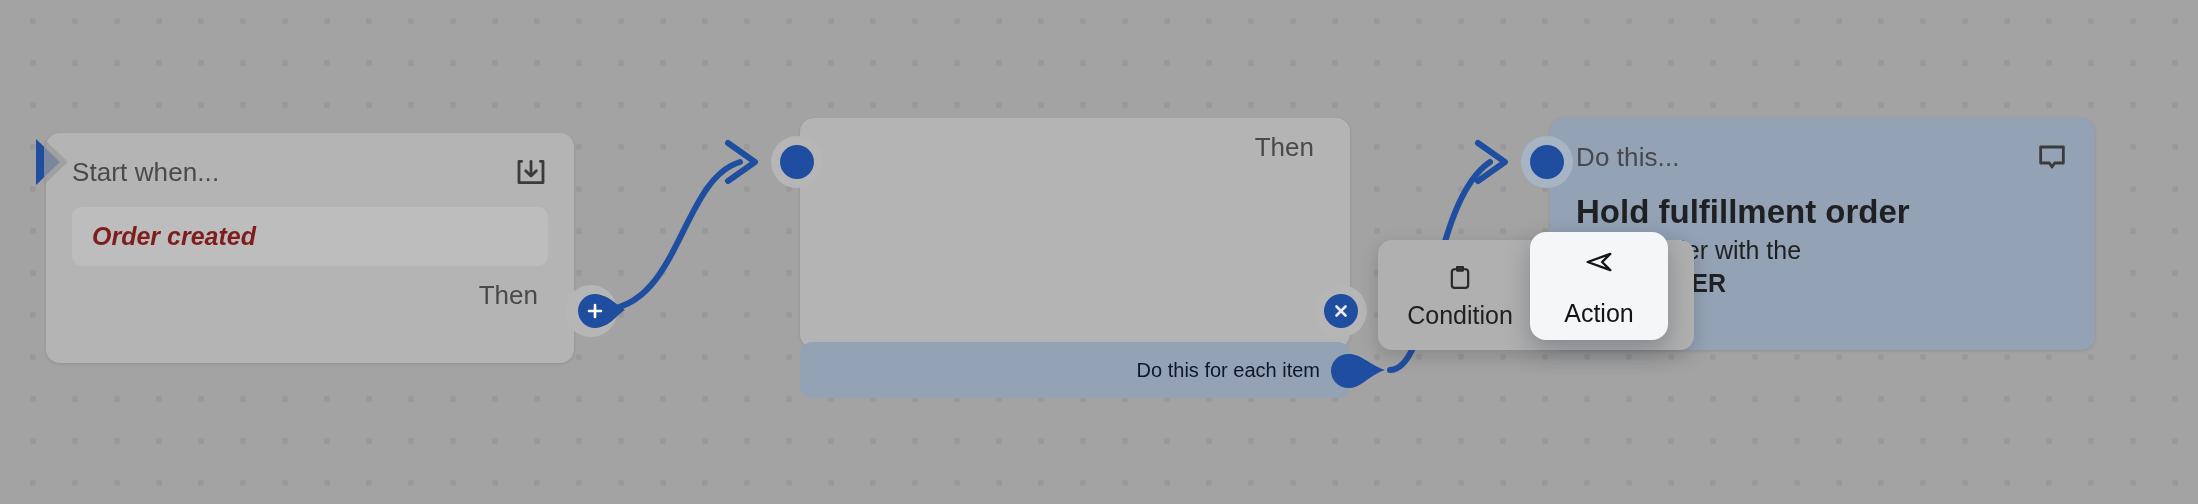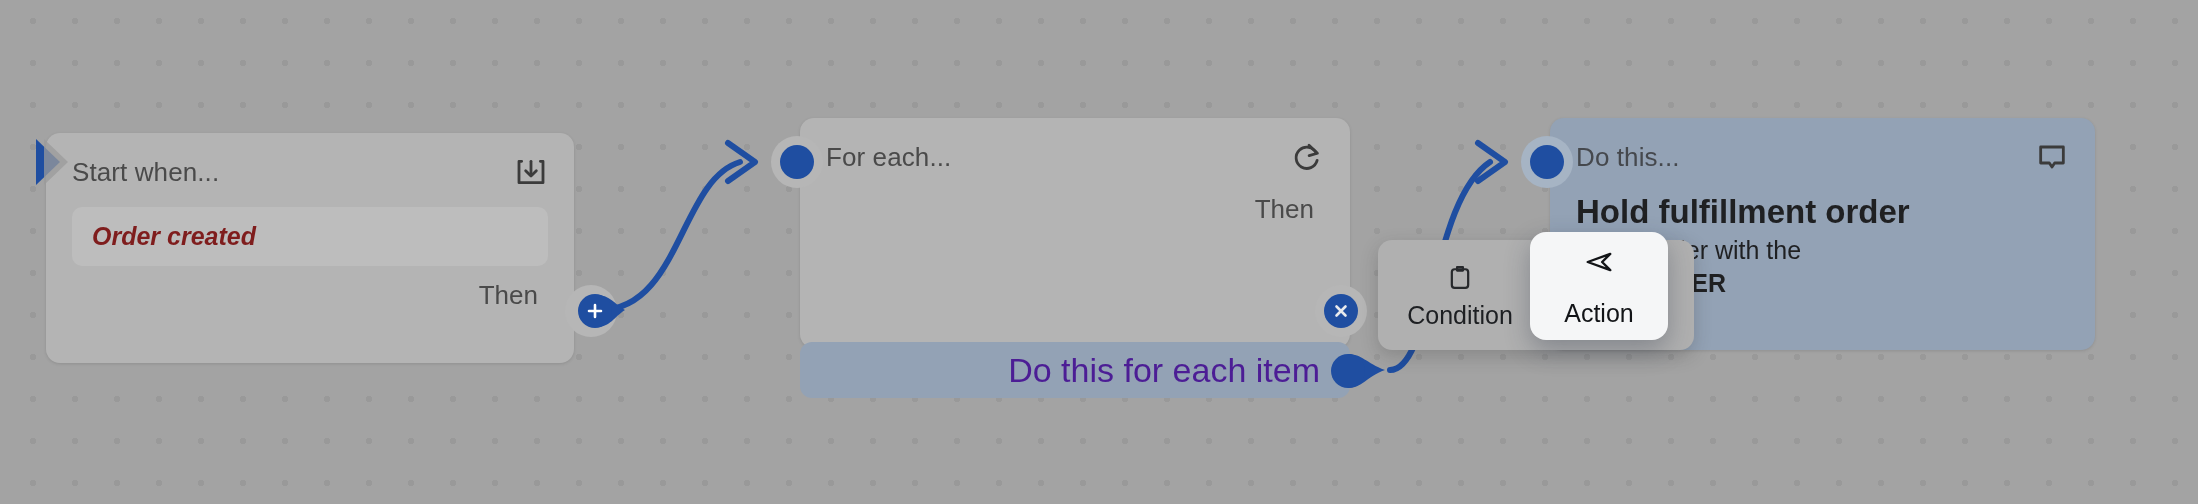--- a/index.html
+++ b/index.html
@@ -136,22 +136,22 @@
   
   .loop-bar {
     position: absolute;
     background: #93a2b5;
     border-radius: 12px;
     display: flex;
     align-items: center;
     justify-content: flex-end;
     padding-right: 30px;
     z-index: 12;
-    font-size: 34px;
-    color: #4c1d95;
+    font-size: 20px;
+    color: #0f172a;
   }
 
   
   .popup {
     position: absolute;
     z-index: 60;
     display: flex;
     align-items: stretch;
   }
   .popup-panel {
@@ -257,29 +257,20 @@
     <path d="M17 1 C30 1 34 10 45 16 C34 23 30 33 17 33 Z" fill="#1f4ea1"></path>
   </svg>
   <div class="node-btn" style="left:578px; top:294px;">
     <svg width="20" height="20" viewBox="0 0 20 20" fill="none" stroke="#ffffff" stroke-width="2.6" stroke-linecap="round">
       <path d="M10 4 V16 M4 10 H16"></path>
     </svg>
   </div>
 
   <div class="card card-grey" style="left:800px; top:118px; width:550px; height:230px;">
 
-    <div class="card-head">
-      <span class="card-title">For each...</span>
-      <span class="head-icon">
-        <svg width="32" height="32" viewBox="0 0 24 24" fill="none" stroke="currentColor" stroke-width="2.1" stroke-linecap="round" stroke-linejoin="round">
-          <path d="M19 9 A8 8 0 1 0 19.6 14.6"></path>
-          <path d="M13.5 3.2 L19.8 9.2 L13.6 11"></path>
-        </svg>
-      </span>
-    </div>
 
 
     <div class="then-row">
       <span class="then-label">Then</span>
     </div>
   </div>
 
   <div class="node-halo" style="left:1315px; top:285px;"></div>
   <div class="node-btn" style="left:1324px; top:294px;">
     <svg width="20" height="20" viewBox="0 0 20 20" fill="none" stroke="#e8eaed" stroke-width="2.6" stroke-linecap="round">

